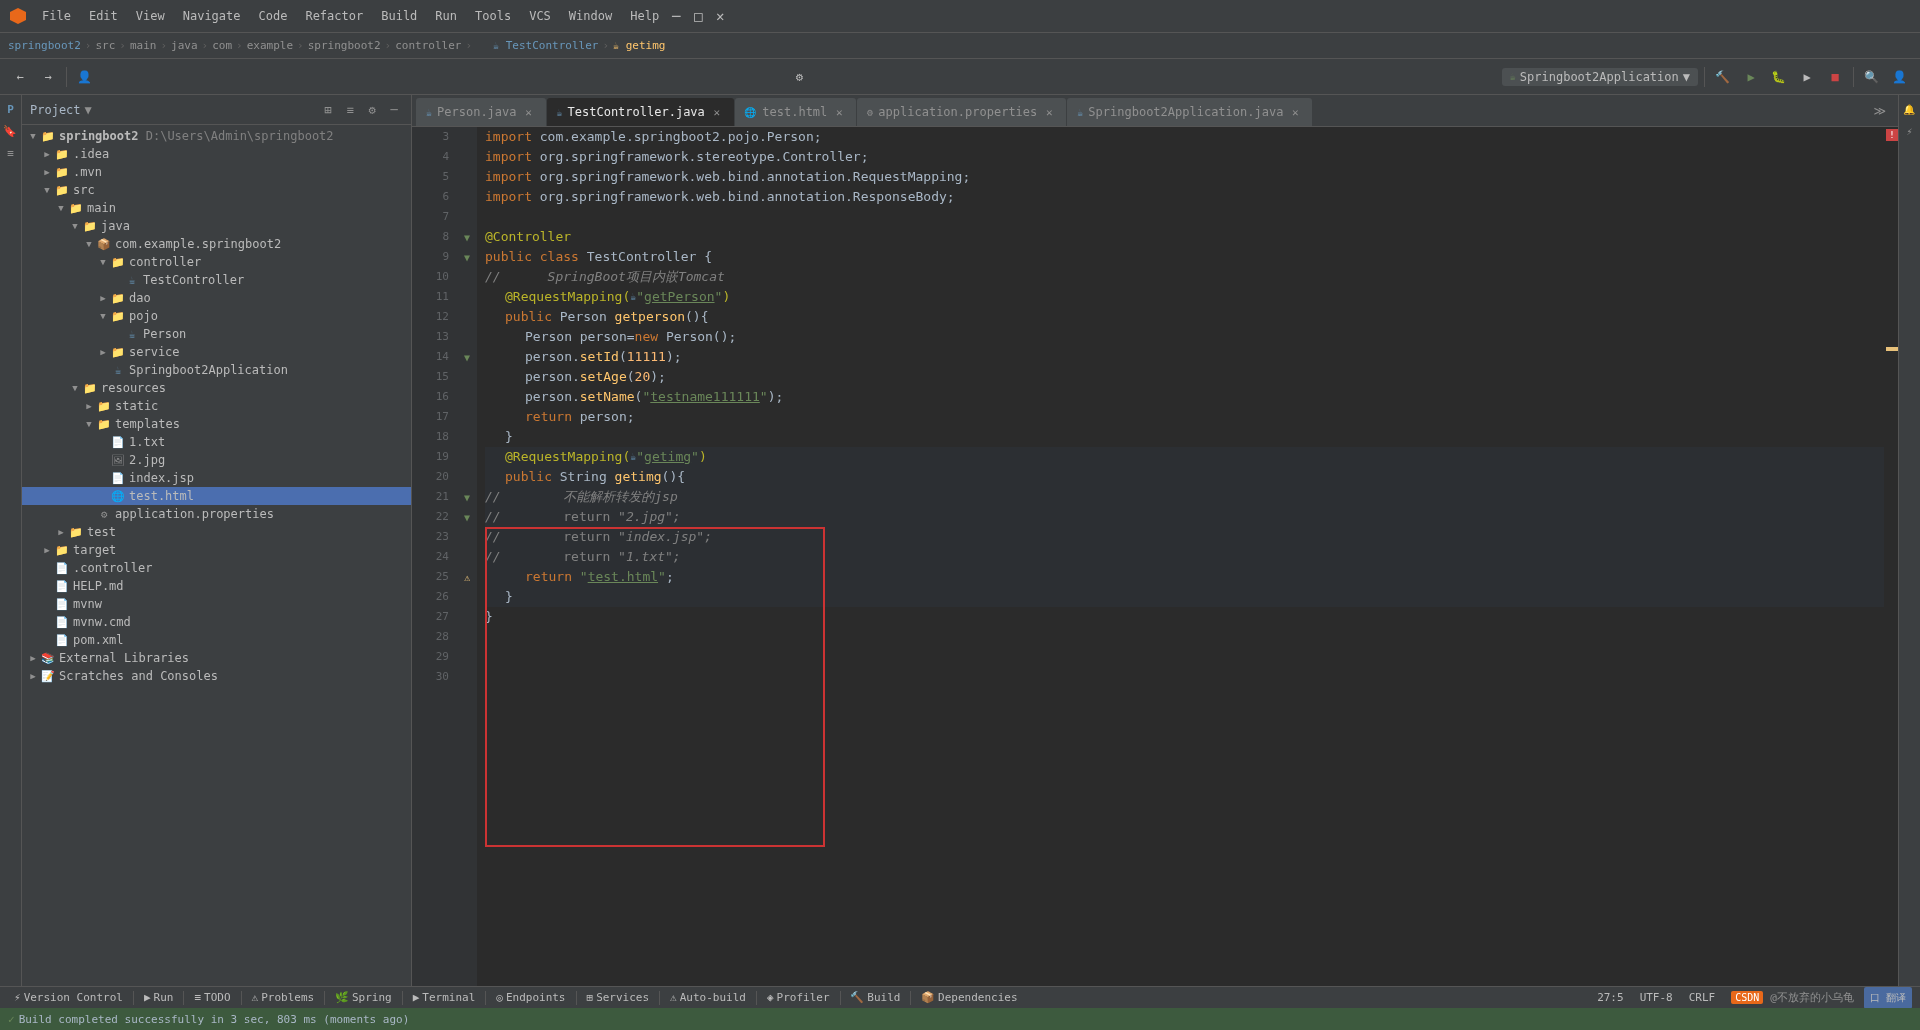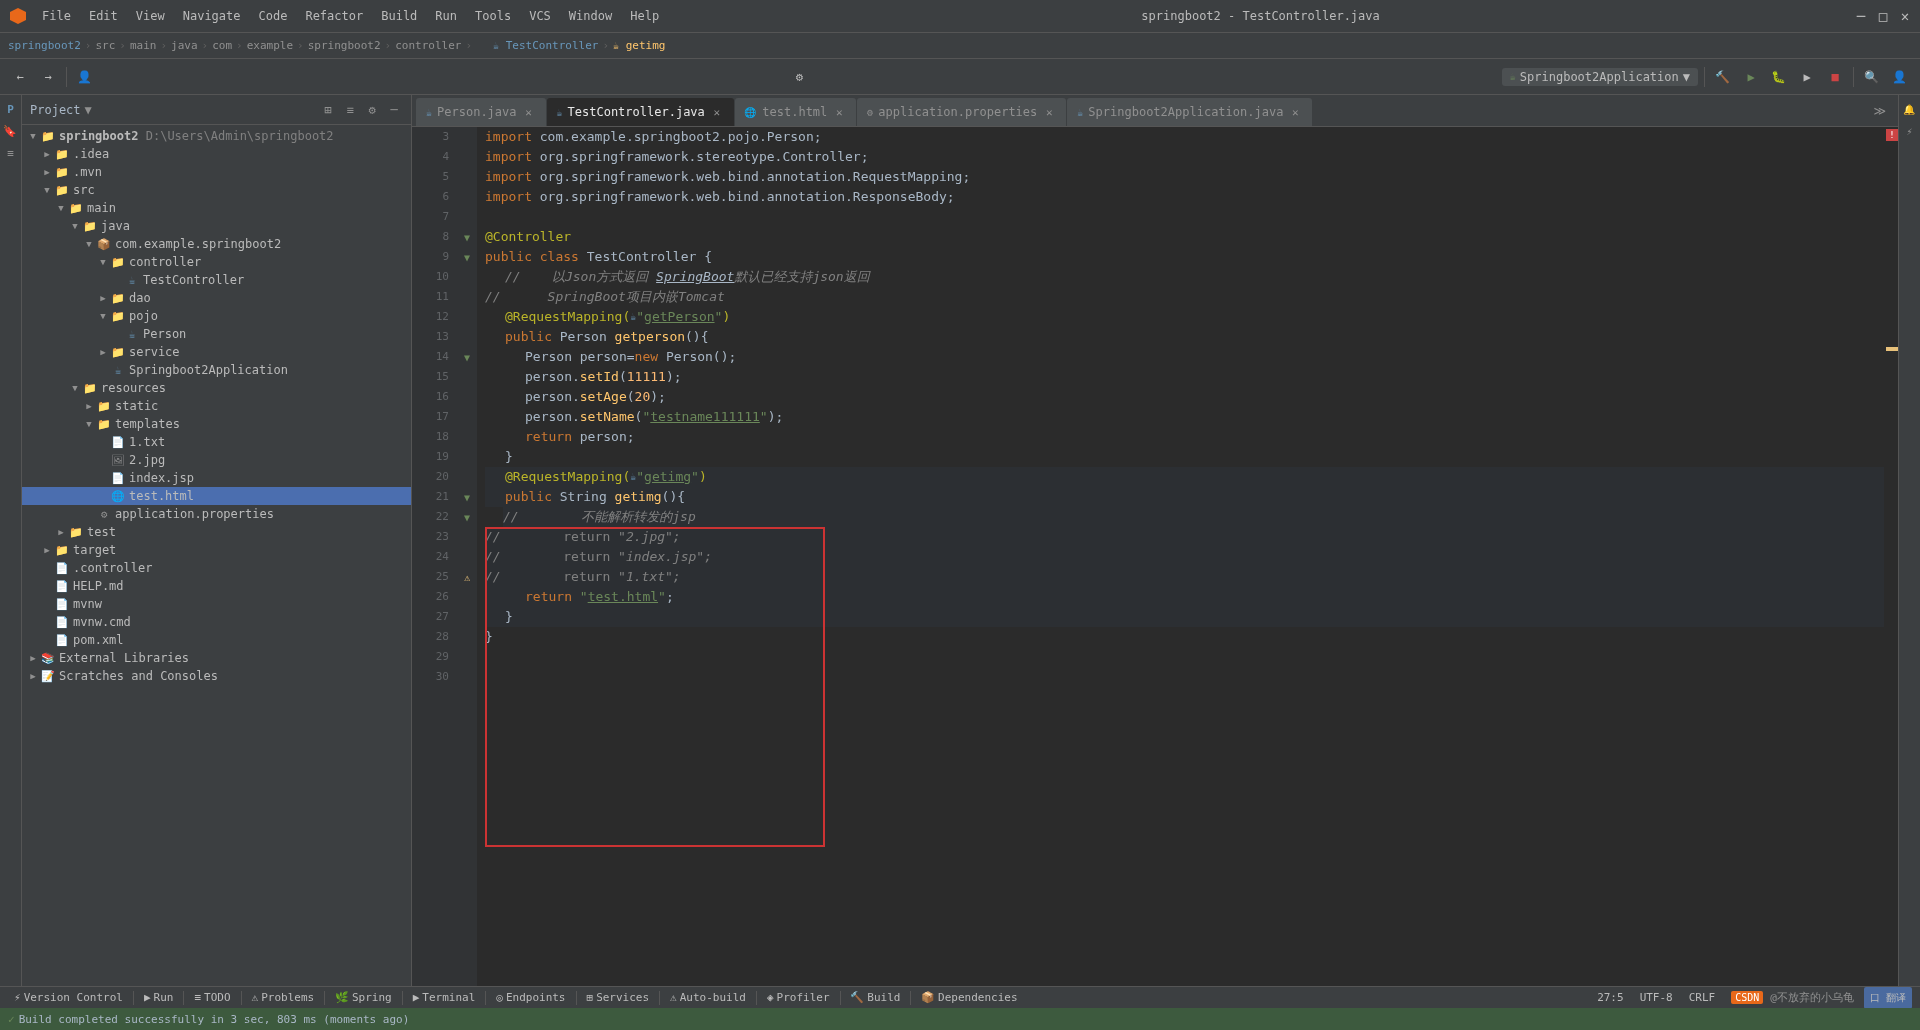--- a/index.html
+++ b/index.html
@@ -425,21 +425,20 @@
   <div class="menu-item">View</div>
   <div class="menu-item">Navigate</div>
   <div class="menu-item">Code</div>
   <div class="menu-item">Refactor</div>
   <div class="menu-item">Build</div>
   <div class="menu-item">Run</div>
   <div class="menu-item">Tools</div>
   <div class="menu-item">VCS</div>
   <div class="menu-item">Window</div>
   <div class="menu-item">Help</div>
-  <div class="menu-title">springboot2 - TestController.java</div>
   <div class="menu-controls">
     <div class="ctrl-btn">─</div>
     <div class="ctrl-btn">□</div>
     <div class="ctrl-btn">✕</div>
   </div>
 </div>
 
 <div class="breadcrumb-bar">
   <span style="color:#6897bb;">springboot2</span>
   <span class="breadcrumb-sep">›</span>
@@ -844,23 +843,20 @@
           <div class="code-line">&nbsp;</div>
 
           <div class="code-line">
             <span class="ann">@Controller</span>
           </div>
 
           <div class="code-line">
             <span class="kw">public</span><span> </span><span class="kw">class</span><span> </span><span style="color:#a9b7c6;">TestController {</span>
           </div>
 
-          <div class="code-line">
-            <span style="margin-left:20px;"></span><span class="cm">//    以Json方式返回 <span style="color:#a9b7c6; text-decoration:underline;">SpringBoot</span>默认已经支持json返回</span>
-          </div>
 
           <div class="code-line">
             <span class="cm">//      SpringBoot项目内嵌Tomcat</span>
           </div>
 
           <div class="code-line">
             <span style="margin-left:20px;"></span><span class="ann">@RequestMapping(</span><span style="color:#6897bb; font-size:10px;">☕</span><span class="str">"<span style="text-decoration:underline; color:#6a8759;">getPerson</span>"</span><span class="ann">)</span>
           </div>
 
 
@@ -893,21 +889,21 @@
           </div>
 
           <div class="code-line" style="background: rgba(74,110,175,0.07);">
             <span style="margin-left:20px;"></span><span class="ann">@RequestMapping(</span><span style="color:#6897bb; font-size:10px;">☕</span><span class="str">"<span style="text-decoration:underline; color:#6a8759;">getimg</span>"</span><span class="ann">)</span>
           </div>
 
           <div class="code-line" style="background: rgba(74,110,175,0.07);">
             <span style="margin-left:20px;"></span><span class="kw">public</span><span> </span><span style="color:#a9b7c6;">String </span><span class="fn">getimg</span><span style="color:#a9b7c6;">(){</span>
           </div>
 
-          <div class="code-line" style="background: rgba(74,110,175,0.07); margin-left: 18px;">
+          <div class="code-line" style="background: rgba(74,110,175,0.07);">
             <span class="cm">//        不能解析转发的jsp</span>
           </div>
 
           <div class="code-line" style="background: rgba(74,110,175,0.07);">
             <span class="cm">//        </span><span class="kw" style="color:#808080;">return</span><span class="cm"> </span><span style="color:#808080; font-style:italic;">"2.jpg";</span>
           </div>
 
           <div class="code-line" style="background: rgba(74,110,175,0.07);">
             <span class="cm">//        </span><span class="kw" style="color:#808080;">return</span><span class="cm"> </span><span style="color:#808080; font-style:italic;">"index.jsp";</span>
           </div>

